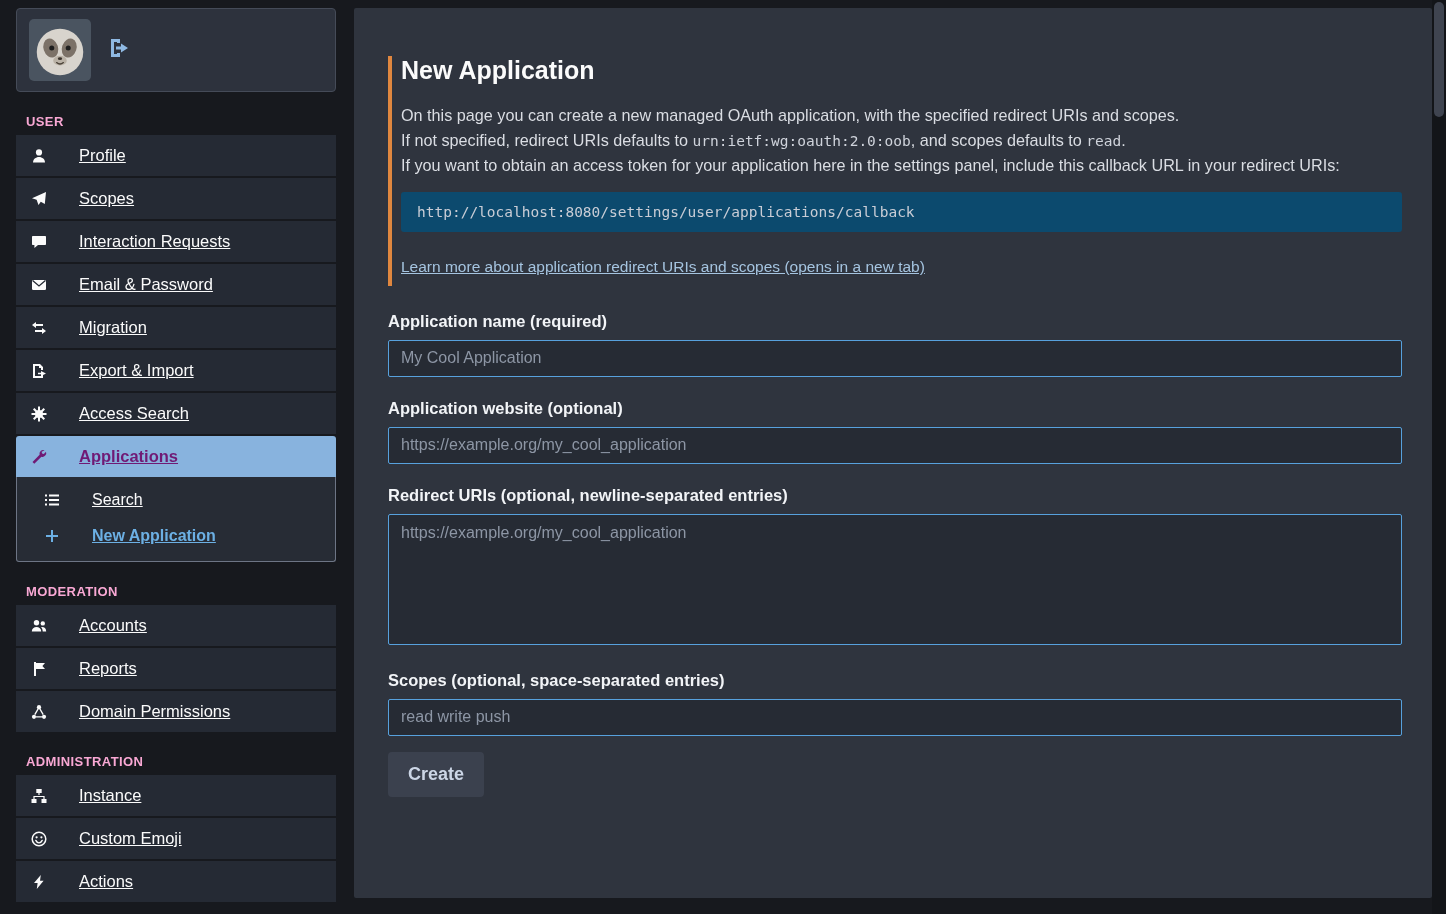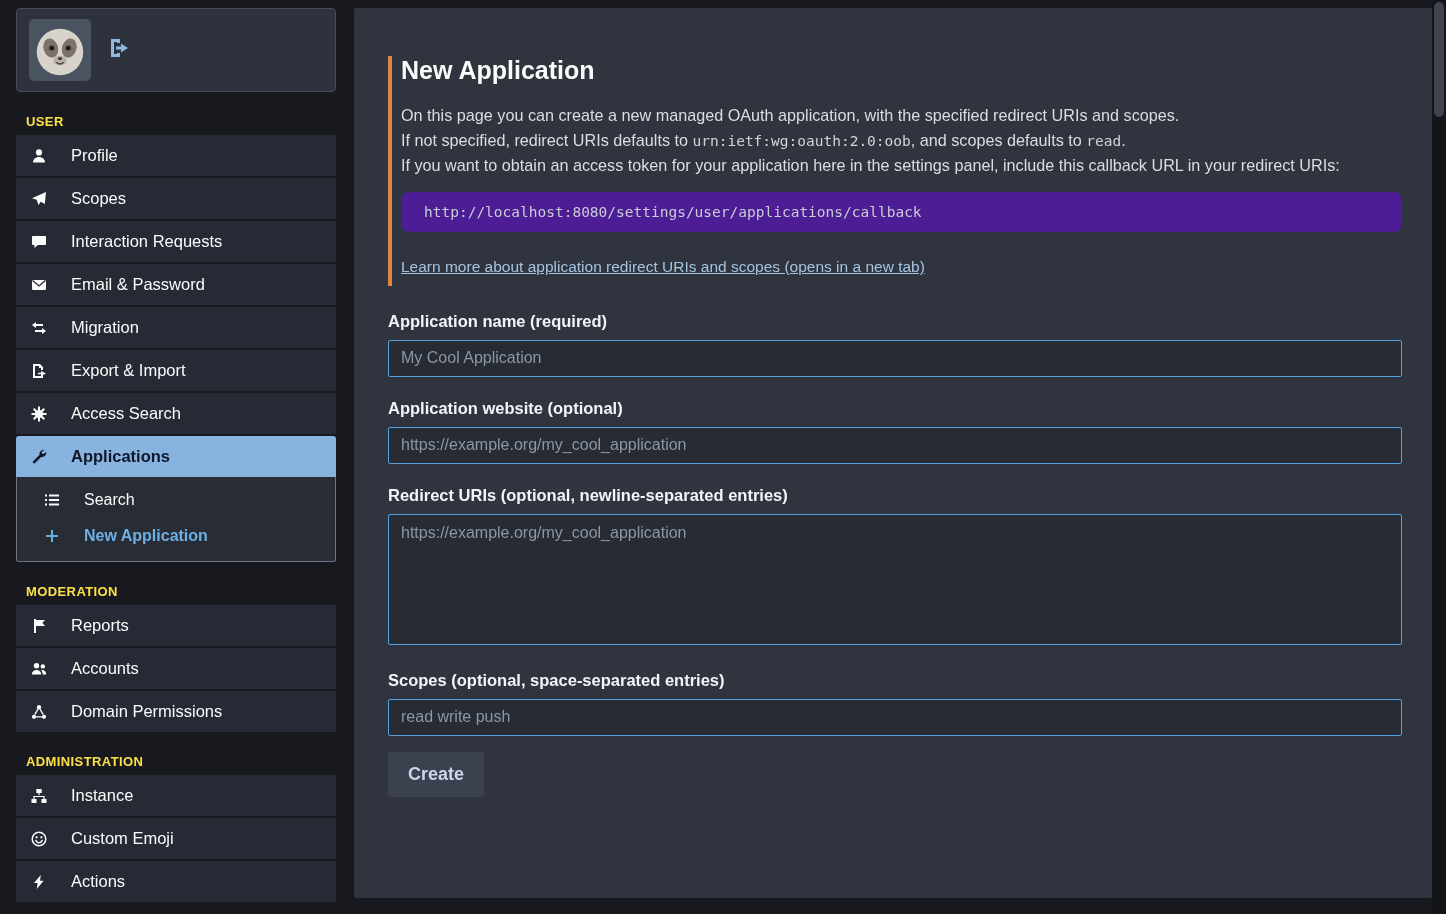--- a/index.html
+++ b/index.html
@@ -18,32 +18,32 @@
   .user-card {
     background:#2d323d; border:1px solid #454b58; border-radius:4px;
     display:flex; align-items:center; gap:16px; padding:10px 12px; height:84px;
   }
   .avatar { width:62px; height:62px; border-radius:5px; overflow:hidden; flex-shrink:0; }
   .user-meta { flex:1; min-width:0; }
   .user-name { font-weight:bold; font-size:17px; margin-bottom:8px; }
   .user-handle { font-size:15px; color:#c6cbd4; white-space:nowrap; overflow:hidden; text-overflow:ellipsis; }
   .logout { color:#8fb9e3; width:26px; flex-shrink:0; cursor:pointer; }
   .section-header {
-    color:#fde047; font-size:13px; font-weight:bold; letter-spacing:.4px;
+    color:#f9a8d4; font-size:13px; font-weight:bold; letter-spacing:.4px;
     margin:22px 0 6px 10px;
   }
   .menu-item {
-    display:flex; align-items:center; gap:23px;
+    display:flex; align-items:center; gap:31px;
     background:#252a34; padding:11px 8px 11px 13px; margin-bottom:2px;
-    font-size:16.5px; color:#fbfbfb; cursor:pointer;
+    font-size:16.5px; color:#fbfbfb; cursor:pointer;text-decoration:underline;
   }
   .mi-icon { width:19px; display:flex; justify-content:center; align-items:center; flex-shrink:0; }
   .mi-icon svg { width:16px; height:16px; fill:currentColor; }
   .menu-item.active {
-    background:#88b3de; color:#0f172a; font-weight:bold;
+    background:#88b3de; color:#701a75; font-weight:bold;
     border-radius:3px 3px 0 0; margin-bottom:0;
   }
   .submenu {
     background:#272c35; border:1px solid #6d7585; border-top:none;
     border-radius:0 0 3px 3px; padding:5px 0 7px 0; margin-bottom:4px;
   }
   .submenu .menu-item { background:transparent; padding:9px 8px 9px 25px; margin-bottom:0; font-size:16px; }
   .submenu .menu-item.sub-active { color:#6cb0e4; font-weight:bold; }
   
   .main-wrap { flex:1; padding:8px 14px 16px 0; }
@@ -55,22 +55,22 @@
   .intro {
     border-left:4px solid #e0873f; padding-left:6px; margin-bottom:26px;
   }
   h1.page-title { font-size:25px; font-weight:bold; color:#fbfbfb; margin:0 0 18px 3px; }
   .intro p { font-size:16.2px; line-height:24.5px; color:#dadde3; margin:0 0 0 3px; }
   .inline-code {
     font-family:"DejaVu Sans Mono","Liberation Mono",monospace;
     font-size:14.5px; color:#cfd3db;
   }
   .code-block {
-    margin:14px 0 0 3px; background:#4c1d95; border-radius:8px;
-    padding:12px 23px; font-family:"DejaVu Sans Mono","Liberation Mono",monospace;
+    margin:14px 0 0 3px; background:#0c4a6e; border-radius:3px;
+    padding:12px 16px; font-family:"DejaVu Sans Mono","Liberation Mono",monospace;
     font-size:14.5px; color:#c9cdd6;
   }
   .learn-link {
     display:inline-block; margin:26px 0 10px 3px;
     color:#a5c4e0; font-size:15.5px; text-decoration:underline; cursor:pointer;
   }
   .form-label { display:block; font-size:16.5px; font-weight:bold; color:#f2f4f7; margin-bottom:9px; }
   .text-input, .text-area {
     width:100%; background:#262b34; border:1px solid #57a1dd; border-radius:2px;
     color:#e5e8ee; font-size:16px; font-family:"Liberation Sans",sans-serif;
@@ -215,37 +215,37 @@
       </span>
       <span>New Application</span>
     </div>
   </div>
 
   <div class="section-header">MODERATION</div>
 
   <div class="menu-item">
     <span class="mi-icon">
       <svg viewBox="0 0 16 16">
-          <path d="M3 1h2v14H3z"></path>
-          <path d="M5 2h9l-2.6 3L14 8H5z"></path>
-        </svg>
-    </span>
-    <span>Reports</span>
-  </div>
-
-  <div class="menu-item">
-    <span class="mi-icon">
-      <svg viewBox="0 0 16 16">
           <circle cx="5.5" cy="4.8" r="2.7"></circle>
           <path d="M.8 13.5c0-2.7 2.1-4.4 4.7-4.4s4.7 1.7 4.7 4.4z"></path>
           <circle cx="11.8" cy="5.4" r="2.2"></circle>
           <path d="M11 9.1c2.4 0 4.2 1.5 4.2 4.4h-3.5c0-1.8-.6-3.3-1.7-4.2z"></path>
         </svg>
     </span>
     <span>Accounts</span>
+  </div>
+
+  <div class="menu-item">
+    <span class="mi-icon">
+      <svg viewBox="0 0 16 16">
+          <path d="M3 1h2v14H3z"></path>
+          <path d="M5 2h9l-2.6 3L14 8H5z"></path>
+        </svg>
+    </span>
+    <span>Reports</span>
   </div>
 
   <div class="menu-item">
     <span class="mi-icon">
       <svg viewBox="0 0 16 16">
           <path d="M7.4 4.4 3.8 10.6M8.6 4.4l3.6 6.2M5 12.8h6" stroke="currentColor" stroke-width="1.3" fill="none"></path>
           <circle cx="8" cy="3.2" r="2.1"></circle>
           <circle cx="3" cy="12.8" r="2.1"></circle>
           <circle cx="13" cy="12.8" r="2.1"></circle>
         </svg>

